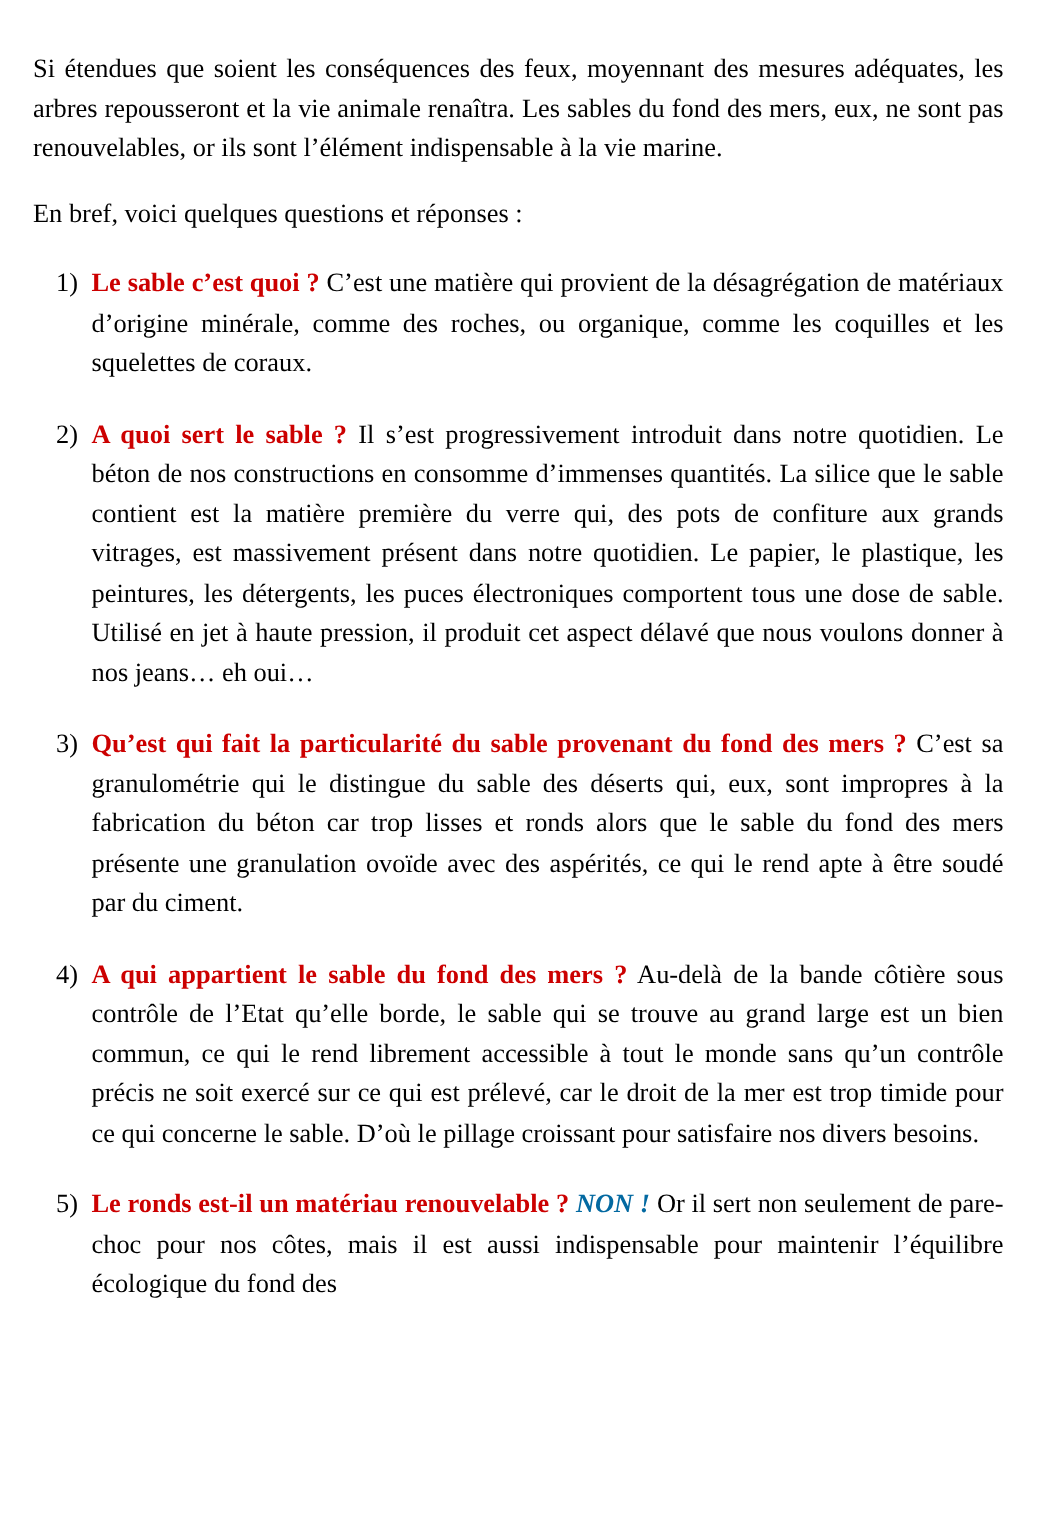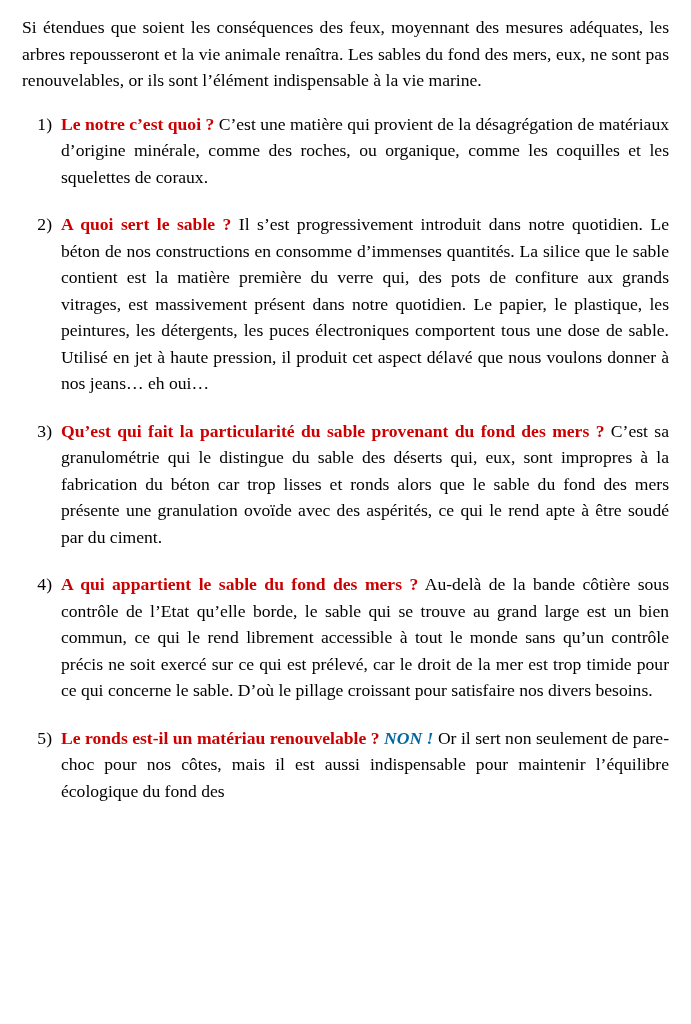--- a/index.html
+++ b/index.html
@@ -11,21 +11,21 @@
     width: 691px;
     height: 1024px;
     overflow: hidden;
     font-family: "Liberation Serif", serif;
     color: #000000;
   }
   .page {
     box-sizing: border-box;
     width: 691px;
     height: 1024px;
-    padding: 14px 22px 0 22px;
+    padding: 32px 22px 0 22px;
     position: relative;
   }
   p {
     margin: 0;
     text-align: justify;
     text-justify: inter-word;
     font-size: 17.6px;
     line-height: 26.5px;
   }
   .intro-para {
@@ -75,26 +75,27 @@
     color: #000000;
   }
 </style>
 </head>
 <body>
 
 <div class="page">
 
   <p class="intro-para">Si étendues que soient les conséquences des feux, moyennant des mesures adéquates, les arbres repousseront et la vie animale renaîtra. Les sables du fond des mers, eux, ne sont pas renouvelables, or ils sont l’élément indispensable à la vie marine.</p>
 
+  <p class="lead-para">En bref, voici quelques questions et réponses :</p>
 
   <ul class="qa-list">
 
     <li class="qa-item">
       <span class="qa-num">1)</span>
-      <span class="qa-body"><span class="q">Le notre c’est quoi ?</span><span class="ans"> C’est une matière qui provient de la désagrégation de matériaux d’origine minérale, comme des roches, ou organique, comme les coquilles et les squelettes de coraux.</span></span>
+      <span class="qa-body"><span class="q">Le sable c’est quoi ?</span><span class="ans"> C’est une matière qui provient de la désagrégation de matériaux d’origine minérale, comme des roches, ou organique, comme les coquilles et les squelettes de coraux.</span></span>
     </li>
 
     <li class="qa-item">
       <span class="qa-num">2)</span>
       <span class="qa-body"><span class="q">A quoi sert le sable ?</span><span class="ans"> Il s’est progressivement introduit dans notre quotidien. Le béton de nos constructions en consomme d’immenses quantités. La silice que le sable contient est la matière première du verre qui, des pots de confiture aux grands vitrages, est massivement présent dans notre quotidien. Le papier, le plastique, les peintures, les détergents, les puces électroniques comportent tous une dose de sable. Utilisé en jet à haute pression, il produit cet aspect délavé que nous voulons donner à nos jeans… </span><span class="ital">eh oui…</span></span>
     </li>
 
     <li class="qa-item">
       <span class="qa-num">3)</span>
       <span class="qa-body"><span class="q">Qu’est qui fait la particularité du sable provenant du fond des mers ?</span><span class="ans"> C’est sa granulométrie qui le distingue du sable des déserts qui, eux, sont impropres à la fabrication du béton car trop lisses et ronds alors que le sable du fond des mers présente une granulation ovoïde avec des aspérités, ce qui le rend apte à être soudé par du ciment.</span></span>

